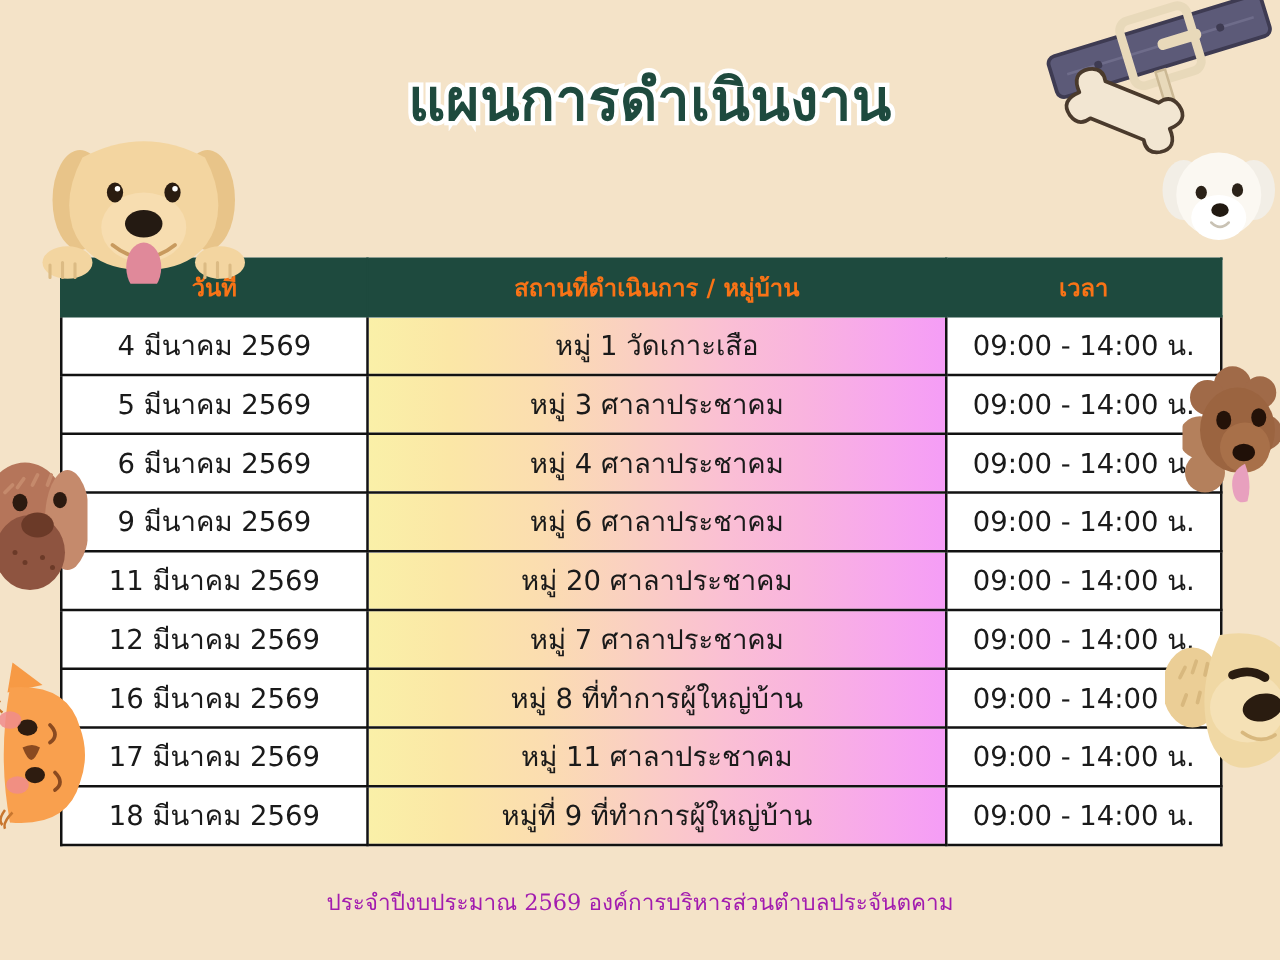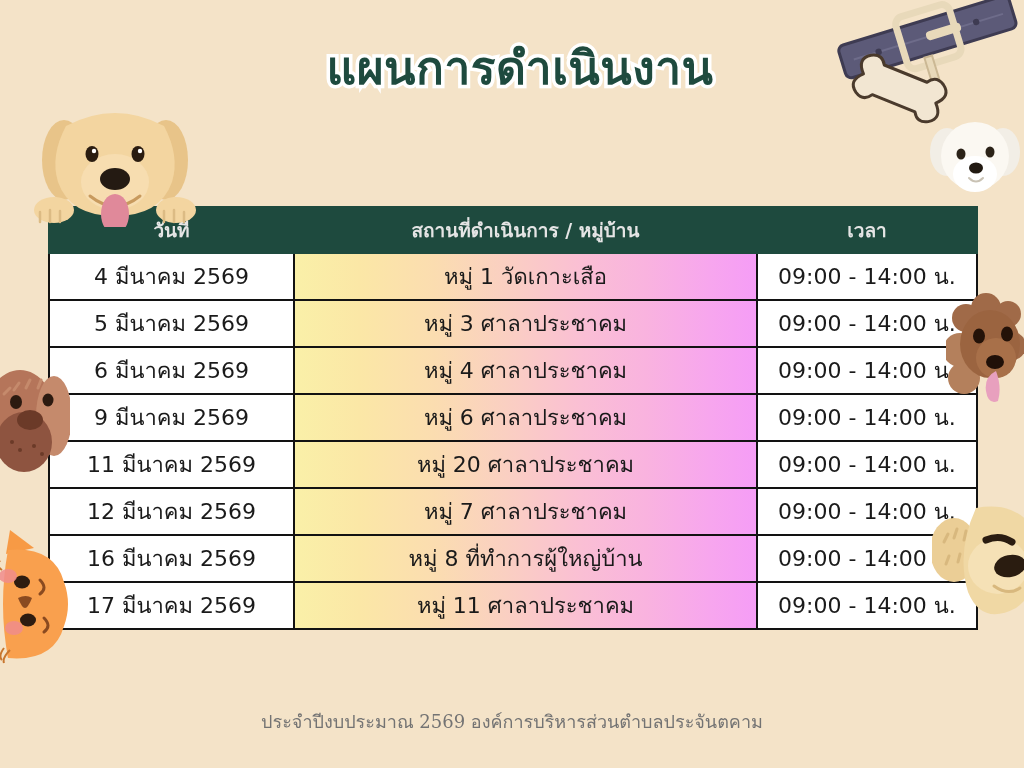--- a/index.html
+++ b/index.html
@@ -17,21 +17,21 @@
     width: 1024px;
     height: 768px;
     background: #F4E3C8;
     overflow: hidden;
   }
 
   
   .title-block {
     position: absolute;
     left: 0;
-    top: 44px;
+    top: 56px;
     width: 1024px;
     text-align: center;
     z-index: 40;
     pointer-events: none;
     padding-left: 16px;
   }
   .title-line {
     font-family: "DejaVu Sans", "Liberation Sans", sans-serif;
     font-weight: bold;
     color: #1E4A3E;
@@ -66,21 +66,21 @@
     text-align: center;
     vertical-align: middle;
     font-size: 22px;
     color: #1A1A1A;
     height: 47px;
     padding: 2px 6px;
     background-clip: padding-box;
   }
   table.schedule thead th {
     background: #1E4A3E;
-    color: #e5e5e5;
+    color: #f97316;
     font-weight: bold;
     font-size: 19px;
     height: 46px;
     border-color: #1E4A3E;
   }
   .col-date   { width: 245px; }
   .col-place  { width: 463px; }
   .col-time   { width: 220px; }
 
   td.cell-date  { background: #FFFFFF; }
@@ -99,21 +99,21 @@
   }
 
   
   .footer-note {
     position: absolute;
     left: 0;
     top: 707px;
     width: 1024px;
     text-align: center;
     font-size: 18px;
-    color: #737373;
+    color: #a21caf;
     z-index: 40;
     font-family: "DejaVu Serif", "Liberation Serif", serif;
   }
 
   
   .deco { position: absolute; pointer-events: none; }
 
   
   .deco-retriever { left: 30px; top: 92px; width: 170px; height: 135px; z-index: 35; }
   
@@ -301,19 +301,24 @@
           <tr>
             <td class="cell-date">16 มีนาคม 2569</td>
             <td class="cell-place">หมู่ 8 ที่ทำการผู้ใหญ่บ้าน</td>
             <td class="cell-time">09:00 - 14:00 น.</td>
           </tr>
           <tr>
             <td class="cell-date">17 มีนาคม 2569</td>
             <td class="cell-place">หมู่ 11 ศาลาประชาคม</td>
             <td class="cell-time">09:00 - 14:00 น.</td>
           </tr>
+          <tr>
+            <td class="cell-date">18 มีนาคม 2569</td>
+            <td class="cell-place">หมู่ที่ 9 ที่ทำการผู้ใหญ่บ้าน</td>
+            <td class="cell-time">09:00 - 14:00 น.</td>
+          </tr>
         </tbody>
     </table>
   </div>
 
   <div class="footer-note">ประจำปีงบประมาณ 2569 องค์การบริหารส่วนตำบลประจันตคาม</div>
 
 </div>
 
 </body></html>

